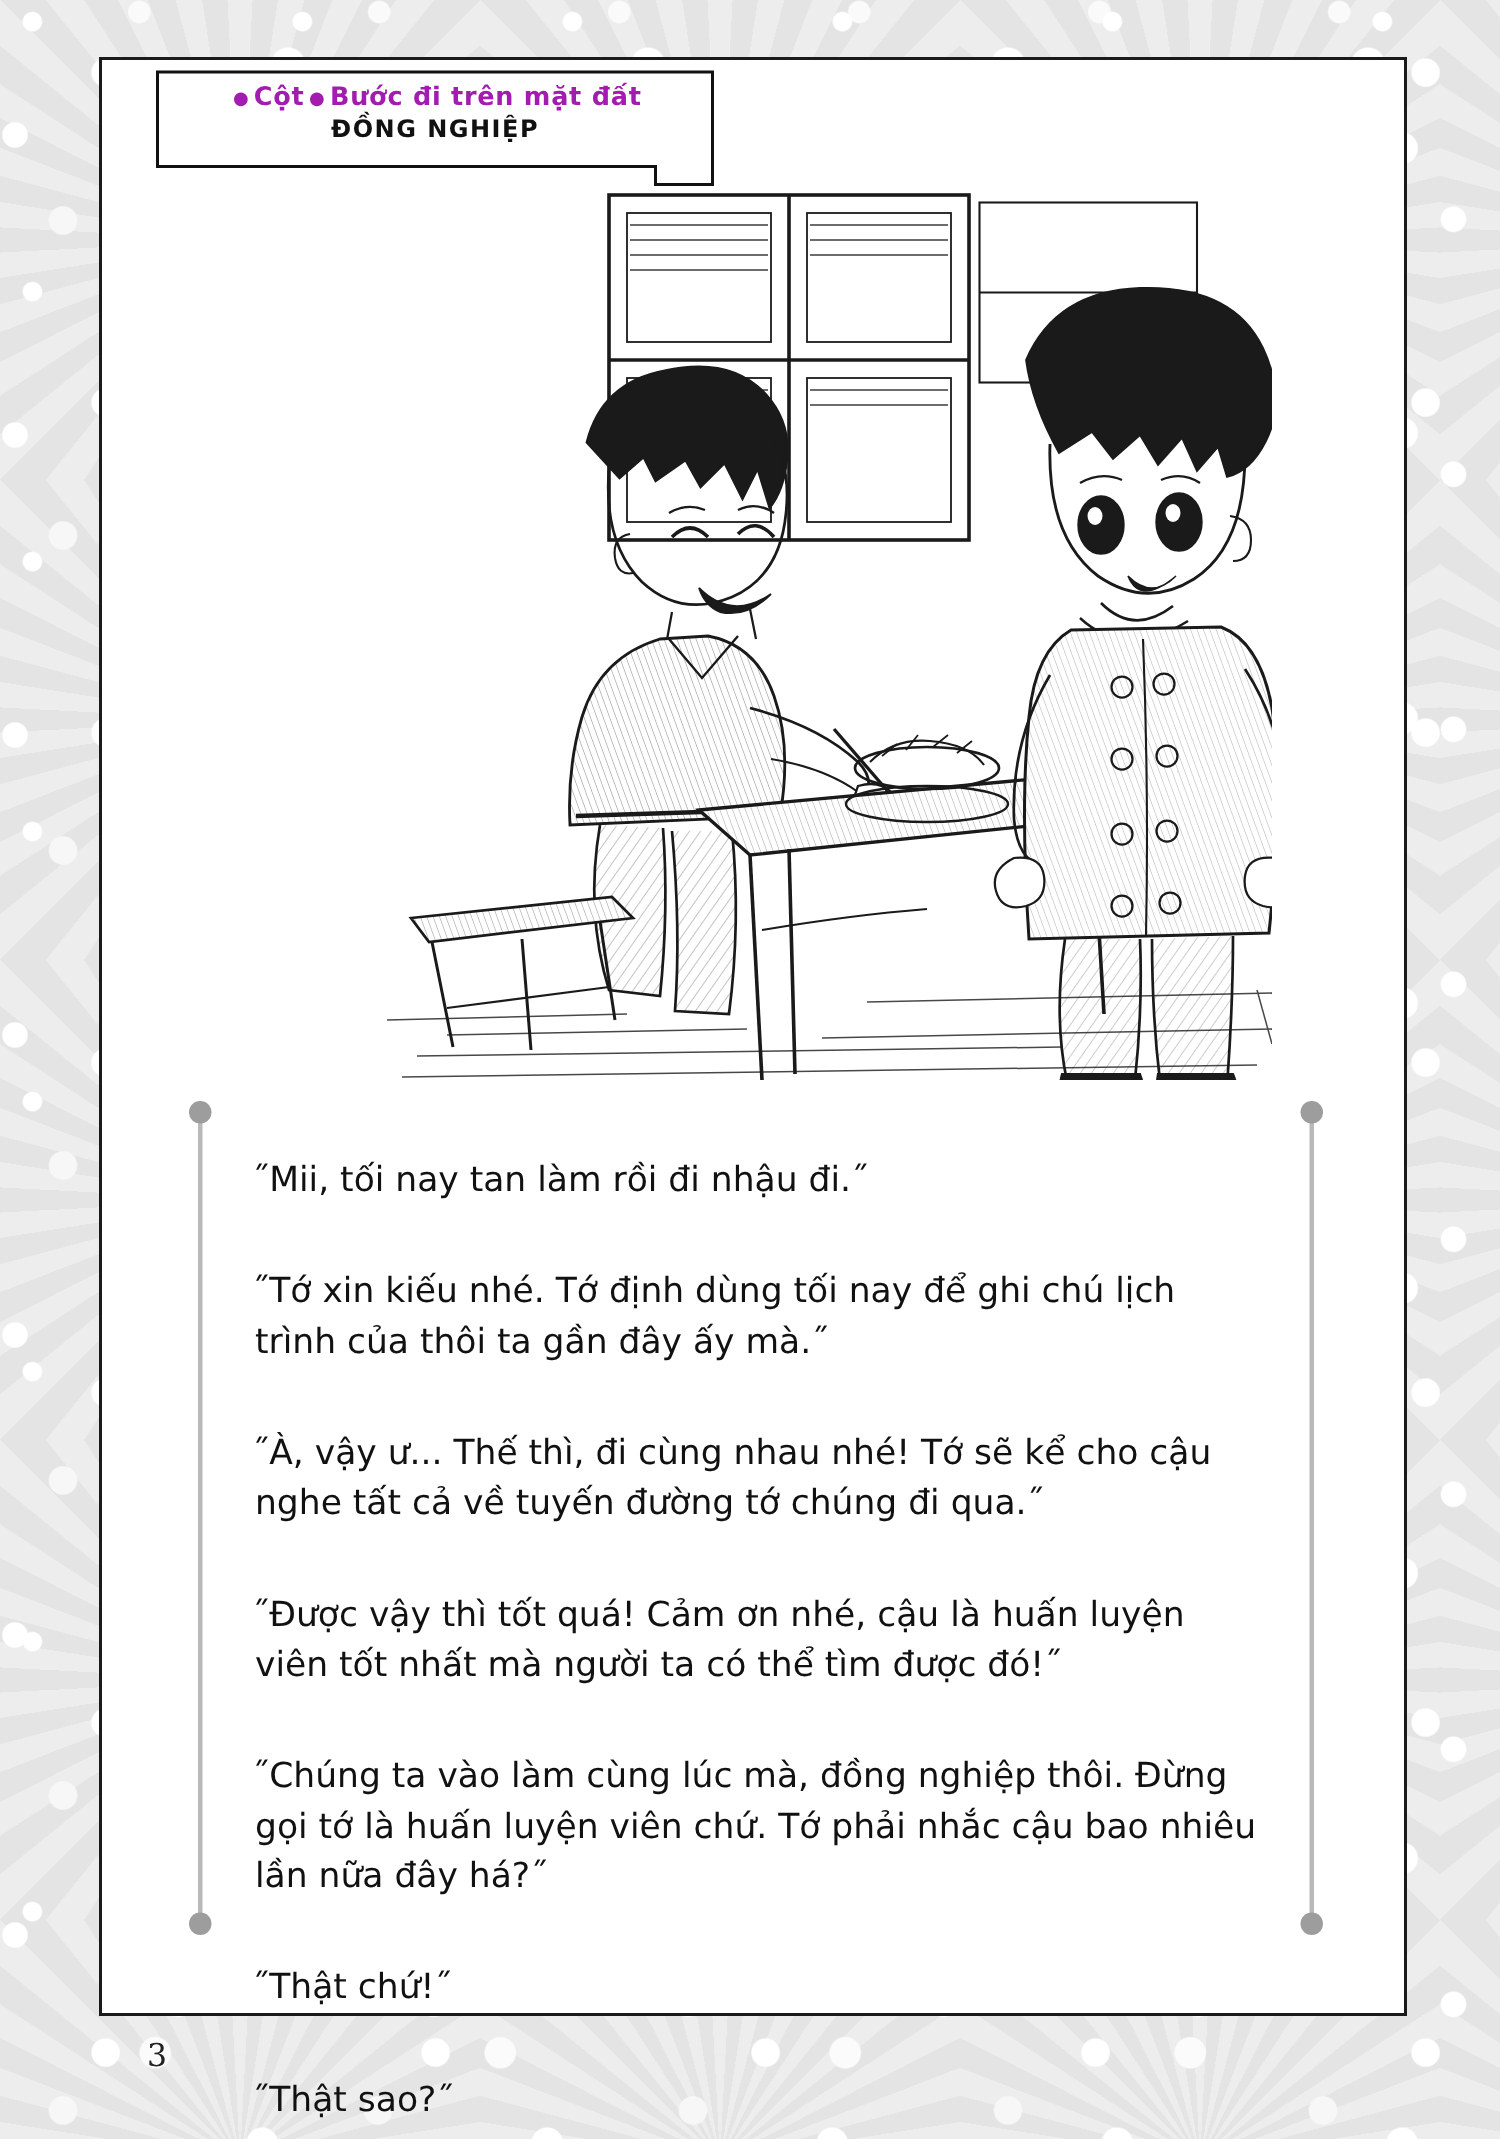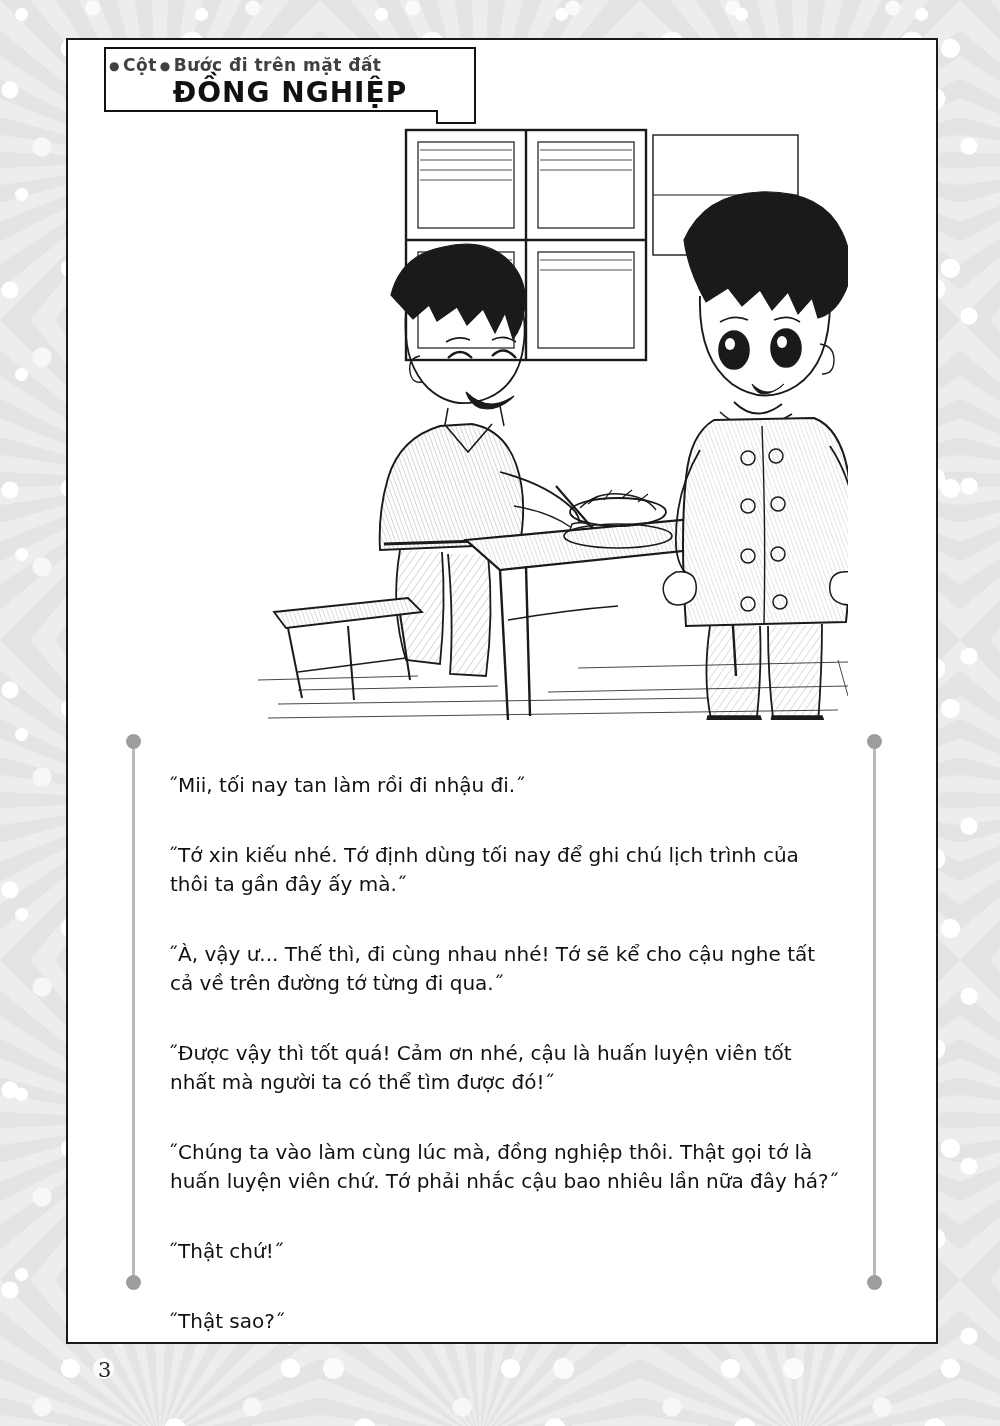--- a/index.html
+++ b/index.html
@@ -72,39 +72,39 @@
     border: 2px solid #111;
     border-top: none;
     background: #fff;
     box-sizing: border-box;
   }
   .title-kicker {
     position: absolute;
     top: 6px;
     left: 0;
     right: 0;
-    text-align: left;
+    text-align: center;
     font-size: 17px;
     font-weight: bold;
-    color: #404040;
+    color: #a21caf;
     letter-spacing: 0.5px;
     font-family: "DejaVu Sans", sans-serif;
   }
   .bullet {
     font-size: 12px;
     vertical-align: middle;
     margin: 0 3px;
   }
   .title-main {
     position: absolute;
     top: 27px;
     left: 0;
     right: 0;
     text-align: center;
-    font-size: 28px;
+    font-size: 16px;
     font-weight: bold;
     color: #111;
     letter-spacing: 1px;
     font-family: "DejaVu Sans", sans-serif;
   }
 
   
   .illustration {
     position: absolute;
     left: 80px;
@@ -141,21 +141,21 @@
   .dot-br { right: 0px; bottom: 12px; }
 
   .dialogue-list {
     position: absolute;
     left: 44px;
     right: 40px;
     top: 8px;
   }
   .dialogue-line {
     font-family: "DejaVu Sans", sans-serif;
-    font-size: 20px;
+    font-size: 23px;
     line-height: 1.45;
     color: #111;
     margin-bottom: 19px;
     text-indent: -2px;
     margin-top: 41px;
   }
 
   
   .page-number {
     position: absolute;
@@ -342,22 +342,22 @@
     <div class="frame-line frame-left"></div>
     <div class="frame-line frame-right"></div>
     <div class="dot dot-tl"></div>
     <div class="dot dot-tr"></div>
     <div class="dot dot-bl"></div>
     <div class="dot dot-br"></div>
 
     <div class="dialogue-list">
       <p class="dialogue-line">˝Mii, tối nay tan làm rồi đi nhậu đi.˝</p>
       <p class="dialogue-line">˝Tớ xin kiếu nhé. Tớ định dùng tối nay để ghi chú lịch trình của thôi ta gần đây ấy mà.˝</p>
-      <p class="dialogue-line">˝À, vậy ư... Thế thì, đi cùng nhau nhé! Tớ sẽ kể cho cậu nghe tất cả về trên đường tớ từng đi qua.˝</p>
+      <p class="dialogue-line">˝À, vậy ư... Thế thì, đi cùng nhau nhé! Tớ sẽ kể cho cậu nghe tất cả về tuyến đường tớ chúng đi qua.˝</p>
       <p class="dialogue-line">˝Được vậy thì tốt quá! Cảm ơn nhé, cậu là huấn luyện viên tốt nhất mà người ta có thể tìm được đó!˝</p>
-      <p class="dialogue-line">˝Chúng ta vào làm cùng lúc mà, đồng nghiệp thôi. Thật gọi tớ là huấn luyện viên chứ. Tớ phải nhắc cậu bao nhiêu lần nữa đây há?˝</p>
+      <p class="dialogue-line">˝Chúng ta vào làm cùng lúc mà, đồng nghiệp thôi. Đừng gọi tớ là huấn luyện viên chứ. Tớ phải nhắc cậu bao nhiêu lần nữa đây há?˝</p>
       <p class="dialogue-line">˝Thật chứ!˝</p>
       <p class="dialogue-line">˝Thật sao?˝</p>
     </div>
   </div>
 </div>
 
 <div class="page-number">3</div>
 
 </body></html>

